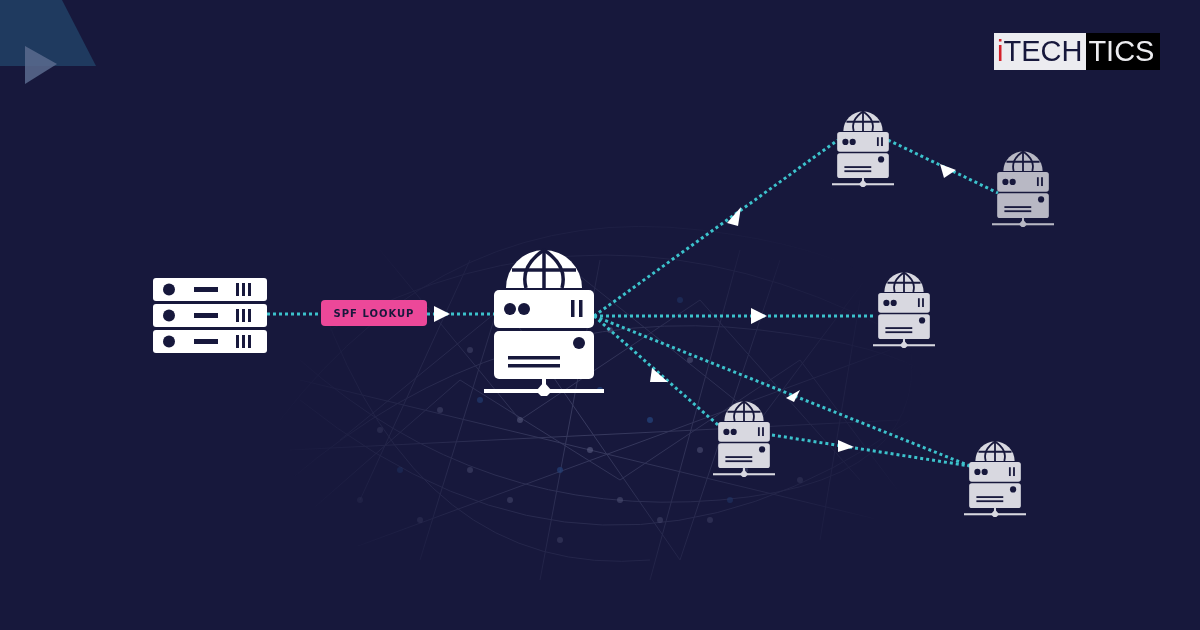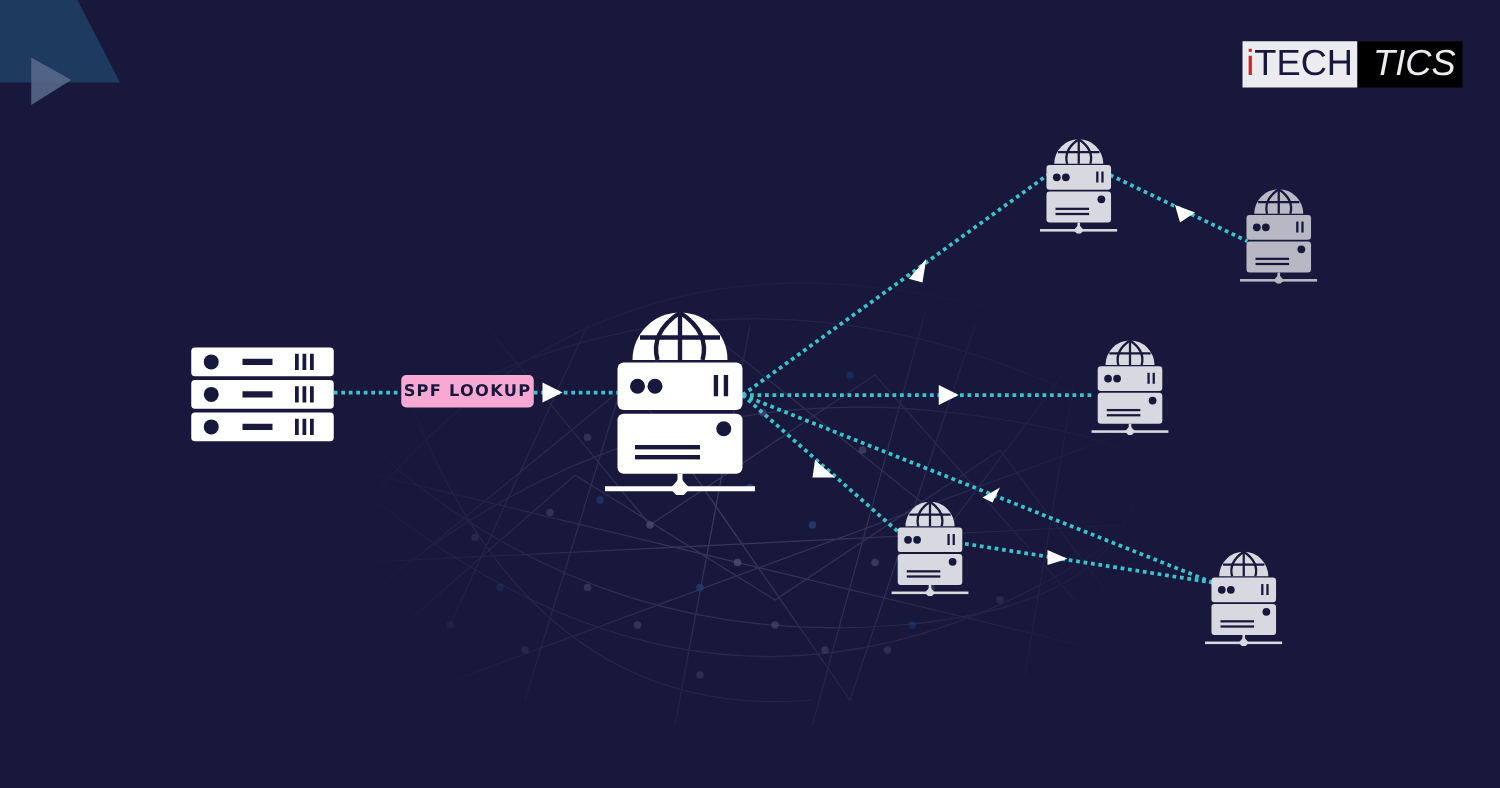--- a/index.html
+++ b/index.html
@@ -15,26 +15,26 @@
       position: absolute; left: 994px; top: 33px; width: 173px; height: 37px;
       display: flex; align-items: stretch; font-family: "Liberation Sans", sans-serif;
     }
     .logo .left {
       background: #ececf0; color: #17183c; display: flex; align-items: center;
       padding: 0 4px 0 3px; font-size: 29px; font-weight: 400; letter-spacing: 0px;
     }
     .logo .left .i { color: #d4202a; }
     .logo .right {
       background: #000; color: #ececf0; display: flex; align-items: center;
-      padding: 0 6px 0 12px; font-size: 29px; font-weight: 400; font-style: italic;
+      padding: 0 6px 0 2px; font-size: 29px; font-weight: 400;
     }
     .spf-label {
       position: absolute; left: 321px; top: 300px; width: 106px; height: 26px;
-      background: #f9a8d4; border-radius: 4px; color: #17183c;
-      font-family: "DejaVu Sans", sans-serif; font-weight: bold; font-size: 13px;
+      background: #ec4899; border-radius: 4px; color: #17183c;
+      font-family: "DejaVu Sans", sans-serif; font-weight: bold; font-size: 10px;
       letter-spacing: 1px; display: flex; align-items: center; justify-content: center;
     }
   </style>
 </head>
 <body>
 
 <div class="canvas">
 
   <svg class="corner-shape" width="120" height="100">
     <polygon points="0,0 62,0 96,66 0,66" fill="#1f3a5f"></polygon>

